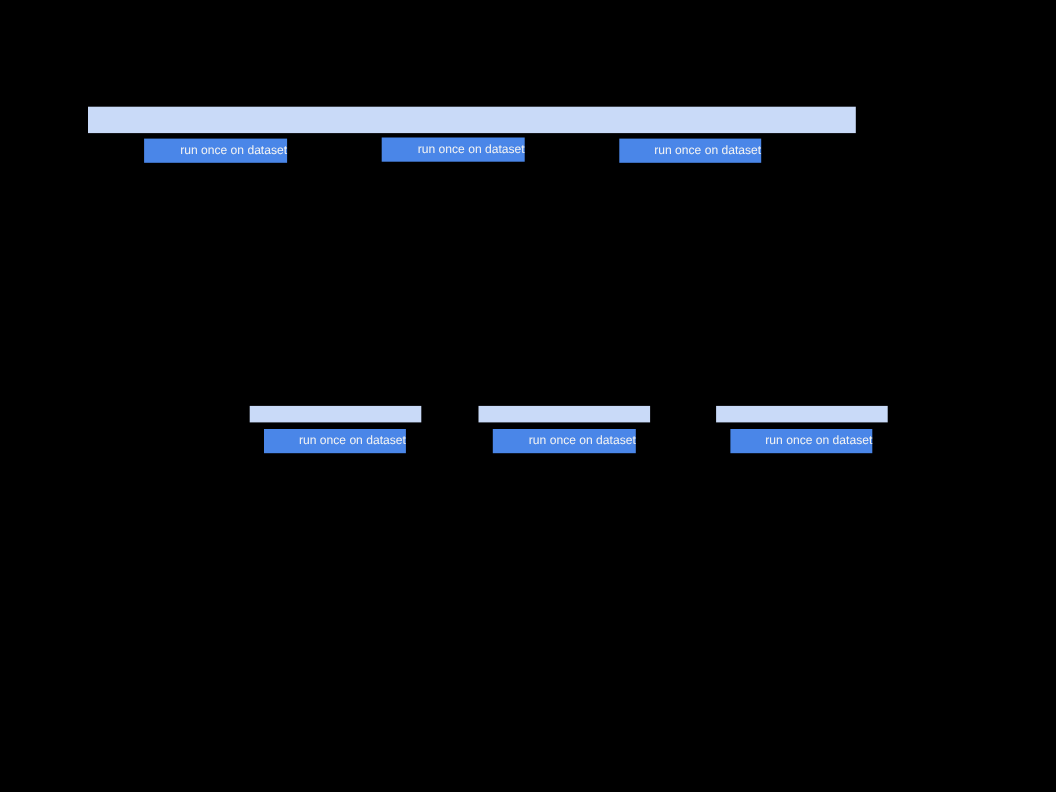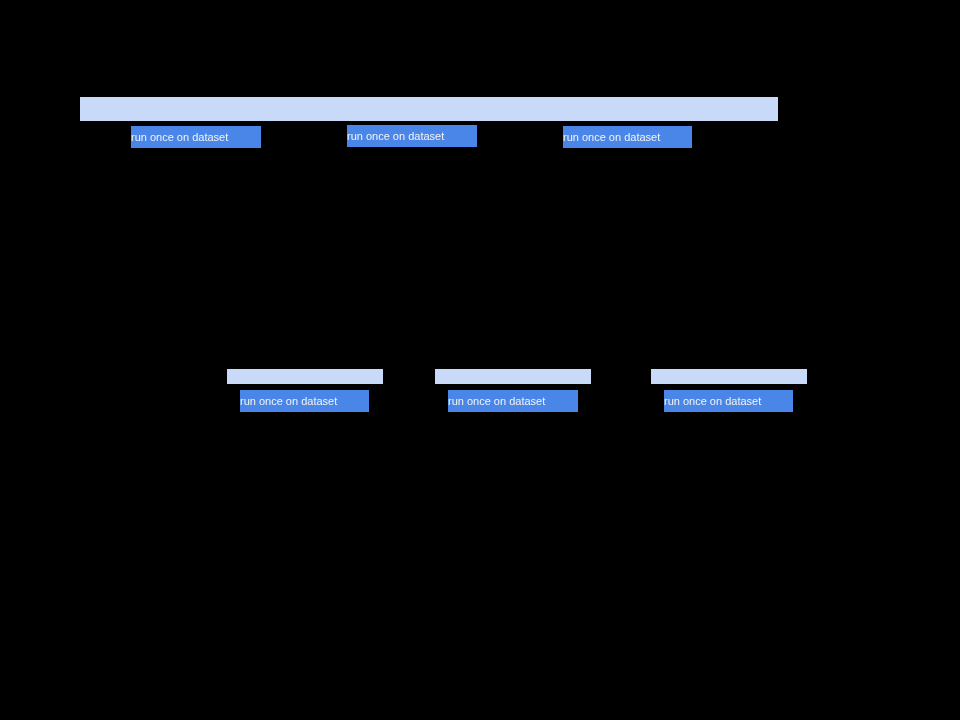--- a/index.html
+++ b/index.html
@@ -25,21 +25,21 @@
   .bar-mid-3  { left: 651px; top: 369px; width: 156px; height: 15px; }
   .run-btn {
     position: absolute;
     background: var(--btn-fill, #4a86e8);
     color: var(--btn-text, #f3f3f3);
     border: none;
     border-radius: 0;
     font-family: "Liberation Sans", sans-serif;
     font-size: 11px;
     line-height: 22px;
-    text-align: left;
+    text-align: right;
     padding: 0;
     display: block;
     cursor: pointer;
     white-space: nowrap;
   }
   .btn-top-1 { left: 131px; top: 126px; width: 130px; height: 22px; }
   .btn-top-2 { left: 347px; top: 125px; width: 130px; height: 22px; }
   .btn-top-3 { left: 563px; top: 126px; width: 129px; height: 22px; }
   .btn-mid-1 { left: 240px; top: 390px; width: 129px; height: 22px; }
   .btn-mid-2 { left: 448px; top: 390px; width: 130px; height: 22px; }

